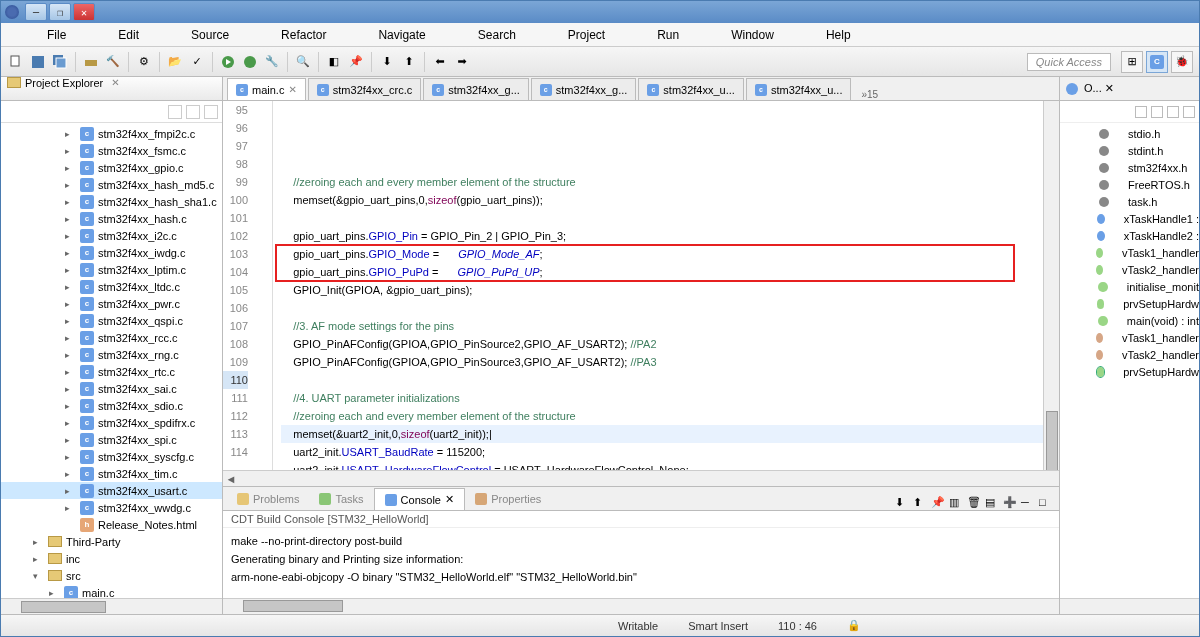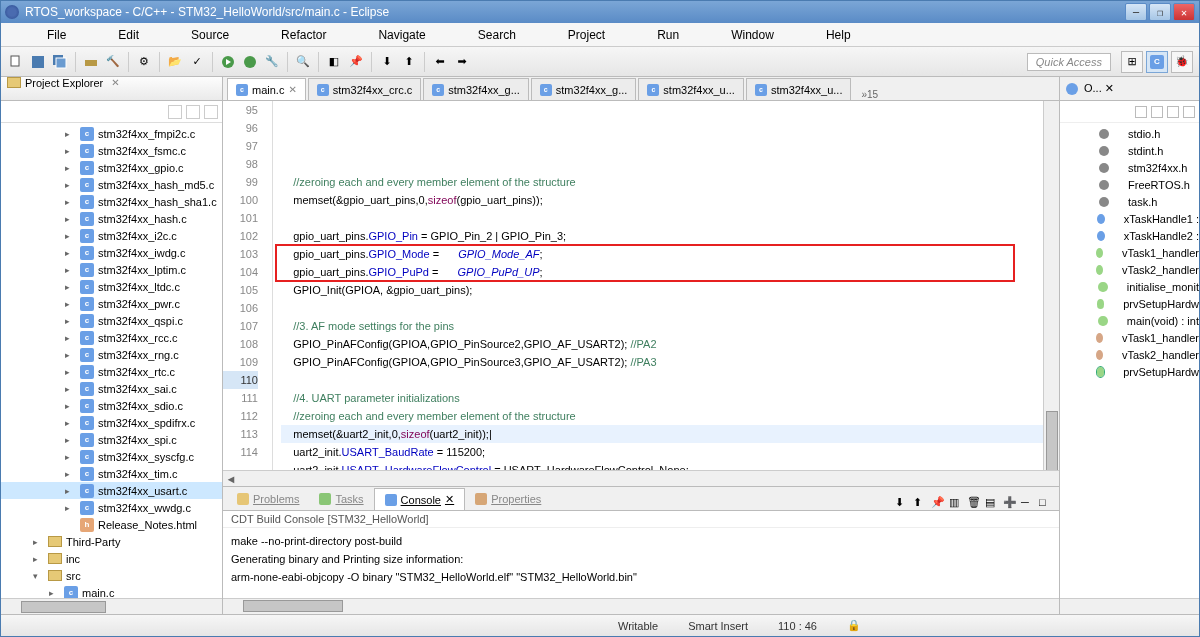--- a/index.html
+++ b/index.html
@@ -40,36 +40,36 @@
 .tree-scroll { height: 16px; background: #f0f0f0; border-top: 1px solid #ccc; display: flex; align-items: center; }
 .tree-scroll .thumb { width: 85px; height: 12px; background: #c6c6c6; border: 1px solid #999; margin-left: 20px; }
 .center { flex: 1; display: flex; flex-direction: column; overflow: hidden; }
 .editor-tabs { height: 24px; background: #f0f0f0; border-bottom: 1px solid #bbb; display: flex; align-items: flex-end; padding-left: 4px; }
 .etab { height: 22px; padding: 0 8px; display: flex; align-items: center; gap: 4px; border: 1px solid #bbb; border-bottom: none; background: #ececec; margin-right: 2px; font-size: 11px; }
 .etab.active { background: #fff; }
 .etab .c-icon { width: 12px; height: 12px; font-size: 7px; }
 .etab .x { color: #888; font-size: 10px; }
 .etab-more { margin-left: 4px; color: #666; font-size: 10px; padding: 0 4px; }
 .editor { flex: 1; display: flex; background: #fff; overflow: hidden; font-family: Consolas, monospace; font-size: 13px; }
-.gutter { width: 50px; background: #fff; border-right: 1px solid #ddd; text-align: right; color: #888; padding-right: 14px; line-height: 18px; }
+.gutter { width: 50px; background: #fff; border-right: 1px solid #ddd; text-align: right; color: #888; padding-right: 24px; line-height: 18px; }
 .gutter .hl { background: #d6e6f6; color: #333; }
 .code { flex: 1; padding-left: 8px; line-height: 18px; position: relative; white-space: pre; color: #000; }
 .code .c-comment { color: #3f7f5f; }
 .code .c-keyword { color: #7f0055; font-weight: normal; }
 .code .c-macro { color: #0000c0; font-style: italic; margin-left: 16px; }
 .code .c-struct { color: #0000c0; }
 .code .hl-line { background: #e8f2fe; display: block; }
 .red-box { position: absolute; left: 2px; top: 143px; width: 740px; height: 38px; border: 2px solid #e62020; pointer-events: none; }
 .ed-scroll-v { width: 16px; background: #f0f0f0; border-left: 1px solid #ccc; position: relative; }
 .ed-scroll-v .thumb { position: absolute; top: 310px; left: 2px; width: 12px; height: 60px; background: #c6c6c6; border: 1px solid #999; }
 .ed-scroll-h { height: 16px; background: #f0f0f0; border-top: 1px solid #ccc; display: flex; align-items: center; }
 .ed-scroll-h .arr { width: 16px; text-align: center; color: #666; }
 .bottom-panel { height: 128px; border-top: 1px solid #bbb; display: flex; flex-direction: column; background: #fff; }
 .btabs { height: 24px; background: #f0f0f0; border-bottom: 1px solid #bbb; display: flex; align-items: flex-end; padding-left: 4px; }
-.btab { height: 22px; padding: 0 10px; display: flex; align-items: center; gap: 4px; font-size: 11px; color: #888; text-decoration: underline; }
+.btab { height: 22px; padding: 0 10px; display: flex; align-items: center; gap: 4px; font-size: 11px; color: #888; }
 .btab.active { background: #fff; border: 1px solid #bbb; border-bottom: none; color: #000; }
 .btab .ico { width: 12px; height: 12px; border-radius: 2px; }
 .btab-tools { margin-left: auto; display: flex; gap: 4px; padding-right: 6px; align-items: center; }
 .btab-tools .bt { width: 14px; height: 14px; }
 .console-title { padding: 2px 8px; color: #555; font-size: 11px; border-bottom: 1px solid #eee; }
 .console-body { flex: 1; padding: 4px 8px; font-family: Consolas, monospace; font-size: 13px; line-height: 18px; white-space: pre; overflow: hidden; }
 .console-scroll { height: 16px; background: #f0f0f0; border-top: 1px solid #ccc; display: flex; }
 .console-scroll .thumb { width: 100px; height: 12px; background: #c6c6c6; border: 1px solid #999; margin: 1px 0 0 20px; }
 .outline { width: 140px; border-left: 1px solid #bbb; background: #fff; display: flex; flex-direction: column; }
 .outline-tabs { height: 24px; background: #f0f0f0; border-bottom: 1px solid #bbb; display: flex; align-items: center; padding: 0 6px; gap: 6px; }
@@ -88,21 +88,20 @@
 .outline-scroll { height: 16px; background: #f0f0f0; border-top: 1px solid #ccc; }
 .statusbar { height: 22px; background: linear-gradient(#f6f6f6, #e6e6e6); border-top: 1px solid #bbb; display: flex; align-items: center; padding: 0 8px; gap: 30px; font-size: 11px; color: #333; }
 .statusbar .spacer { flex: 1; }
 .statusbar .lock { width: 14px; height: 14px; }
 </style>
 </head>
 <body>
 
 <div class="titlebar">
   <div class="eclipse-icon"></div>
-  <div class="title">RTOS_workspace - C/C++ - STM32_HelloWorld/src/main.c - Eclipse</div>
   <div class="win-controls">
     <div class="win-btn">─</div>
     <div class="win-btn">❐</div>
     <div class="win-btn close">✕</div>
   </div>
 </div>
 
 <div class="menubar">
   <span>File</span>
   <span>Edit</span>

